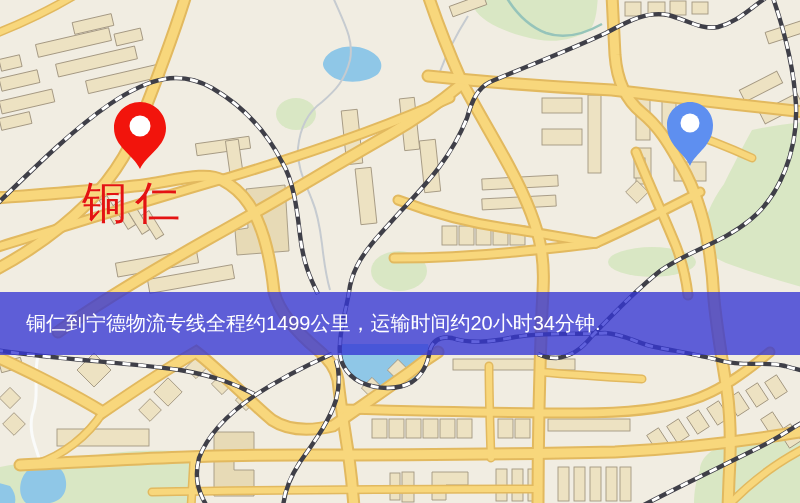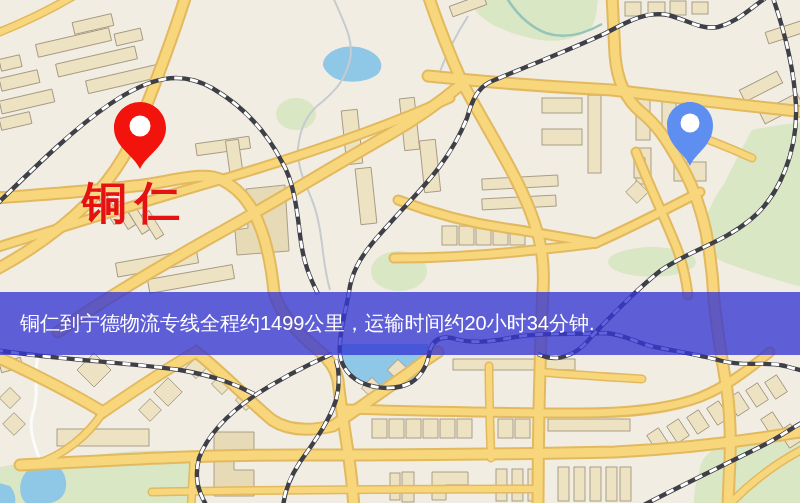--- a/index.html
+++ b/index.html
@@ -11,28 +11,28 @@
   .bld{fill:var(--building-fill,#EDE2C2);stroke:var(--building-stroke,#A39781);stroke-width:0.9;}
   .bld2{fill:#E7DAB6;stroke:var(--building-stroke,#A39781);stroke-width:0.9;}
   .rc{fill:none;stroke:var(--road-casing,#E2B95F);stroke-linecap:round;}
   .rf{fill:none;stroke:var(--road-fill,#F8D77C);stroke-linecap:round;}
   .rwb{fill:none;stroke:var(--railway-dark,#3F3F48);stroke-width:4.4;}
   .rww{fill:none;stroke:#ffffff;stroke-width:2.9;stroke-dasharray:8 8;}
   .stream{fill:none;}
   .pin-origin{fill:var(--pin-origin,#F2140C);}
   .pin-dest{fill:var(--pin-dest,#5E8FF0);}
   
-  .map-label{position:absolute;font-weight:bold;white-space:nowrap;line-height:1;
+  .map-label{position:absolute;font-weight:normal;white-space:nowrap;line-height:1;
     text-shadow:0 0 2px rgba(255,255,255,0.35);}
   .label-origin{left:82px;top:180px;font-size:45px;letter-spacing:8px;color:var(--label-origin,#E41312);}
   .label-dest{left:641px;top:176px;font-size:46px;letter-spacing:6px;color:var(--label-dest,#2B35CC);}
   
   .banner{position:absolute;left:0;right:0;top:292px;height:63px;
     background:var(--banner-bg,rgba(52,54,212,0.78));}
-  .banner-text{padding-left:20px;font-size:20px;line-height:63px;white-space:nowrap;
+  .banner-text{padding-left:26px;font-size:20px;line-height:63px;white-space:nowrap;
     color:var(--banner-text-color,#ffffff);}
 </style>
 </head>
 <body>
 
 <div class="stage">
 
   <svg width="800" height="503" viewBox="0 0 800 503">
     <defs>
       <path id="r1a" d="M-5,248 C60,228 140,203 230,177 C300,156 380,130 450,98"></path>

